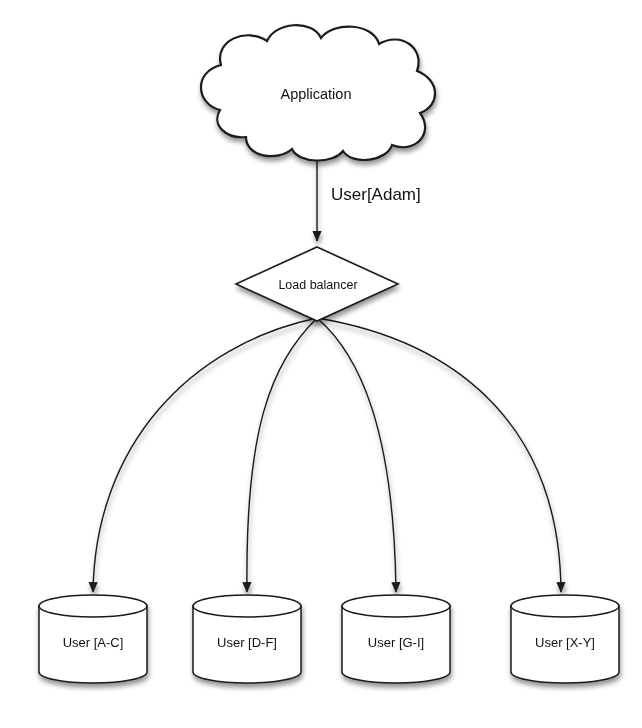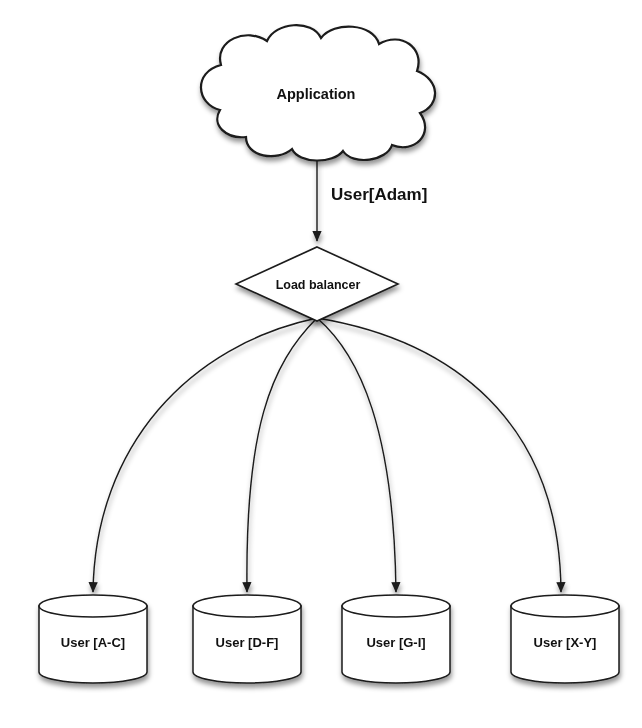--- a/index.html
+++ b/index.html
@@ -9,21 +9,20 @@
     width: 642px;
     height: 728px;
     overflow: hidden;
     font-family: "Liberation Sans", "DejaVu Sans", sans-serif;
   }
   .diagram-wrap {
     position: relative;
     width: 642px;
     height: 728px;
     background: #ffffff;
-    font-weight: bold;
   }
   svg { display: block; }
   .shape {
     fill: #ffffff;
     stroke: #1a1a1a;
   }
   .cloud-outline   { stroke-width: 2.2; }
   .diamond-outline { stroke-width: 1.6; }
   .cyl-outline     { stroke-width: 1.5; }
   .connector {

